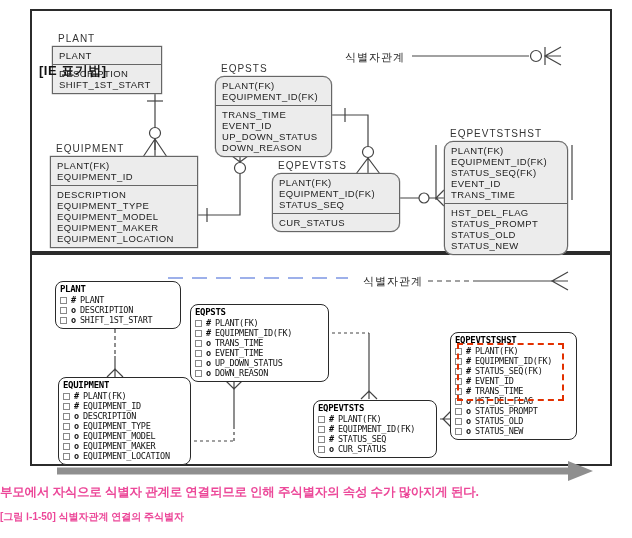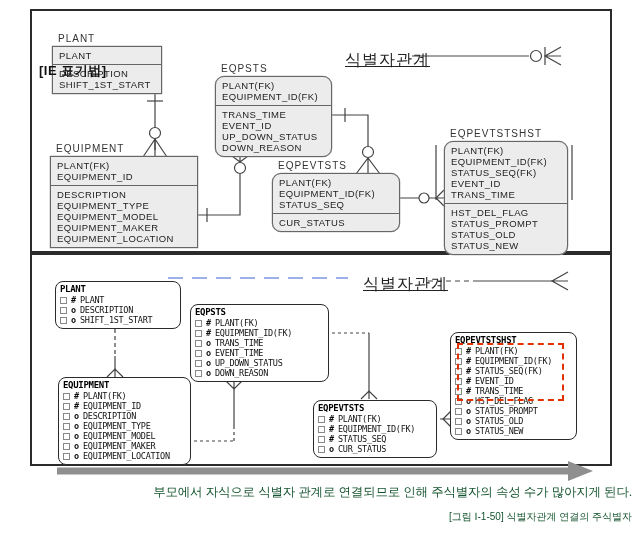--- a/index.html
+++ b/index.html
@@ -1,40 +1,40 @@
 <!DOCTYPE html>
 <html style="--ieFill: #ececec; --red: #e23000; --arrowGray: #8f8f8f; --blueDash: #9db0ea; --line: #444;"><head>
 <meta charset="utf-8">
 <style>
   html,body{margin:0;padding:0;background:#fff;}
   .canvas{position:relative;width:632px;height:538px;background:#fff;overflow:hidden;
           font-family:"Liberation Sans",sans-serif;}
   .overlay{position:absolute;left:0;top:0;z-index:1;}
   .panel{position:absolute;border:2px solid #2b2b2b;background:transparent;z-index:0;}
   .panel-title{position:absolute;font-weight:bold;font-size:13px;color:#111;z-index:3;letter-spacing:.5px;margin-top:45px;}
-  .rel-label{position:absolute;font-size:16px;color:#222;z-index:2;letter-spacing:1px;text-decoration:underline;}
+  .rel-label{position:absolute;font-size:11px;color:#222;z-index:2;letter-spacing:1px;}
   
   .ie-entity{position:absolute;z-index:2;}
   .ie-label{font-size:10px;color:#333;letter-spacing:1px;margin:0 0 2px 6px;white-space:nowrap;}
   .ie-box{background:var(--ieFill,#ececec);border:1.3px solid #666;box-shadow:0 0 0 .3px #999;}
   .ie-box.rounded{border-radius:9px;}
   .ie-sec{padding:3px 6px;}
   .ie-head{border-bottom:1.3px solid #666;}
   .ie-row{font-size:9.5px;line-height:11px;color:#222;letter-spacing:.4px;white-space:nowrap;}
   
   .bk-entity{position:absolute;z-index:2;background:#fff;border:1.4px solid #2a2a2a;
              border-radius:8px;padding:2px 4px 3px 4px;}
   .bk-name{font-family:"DejaVu Sans Mono",monospace;font-size:9px;font-weight:bold;
            line-height:11px;color:#000;letter-spacing:-.3px;white-space:nowrap;}
   .bk-row{display:flex;align-items:center;font-family:"DejaVu Sans Mono",monospace;
           font-size:8.5px;line-height:10px;color:#111;white-space:nowrap;letter-spacing:-.3px;}
   .bk-cb{width:5px;height:5px;border:1px solid #888;margin:0 4px 0 0;flex:none;background:#fff;}
   .bk-mk{width:9px;flex:none;font-weight:bold;}
   .red-box{position:absolute;border:2px dashed var(--red,#e23000);z-index:3;background:transparent;}
-  .caption{position:absolute;left:0;width:100%;text-align:right;color:#14532d;font-weight:normal;z-index:2;}
+  .caption{position:absolute;left:0;width:100%;text-align:left;color:#ec4899;font-weight:bold;z-index:2;}
   .caption.c1{top:484px;font-size:12.5px;letter-spacing:-.2px;}
   .caption.c2{top:510px;font-size:10px;}
 </style>
 </head>
 <body>
 
 <div class="canvas">
 
   <svg class="overlay" width="632" height="538" fill="none" stroke="#444" stroke-width="1.2">
 

